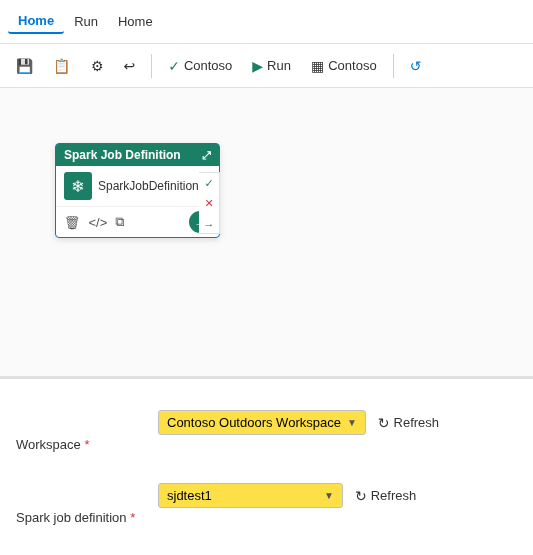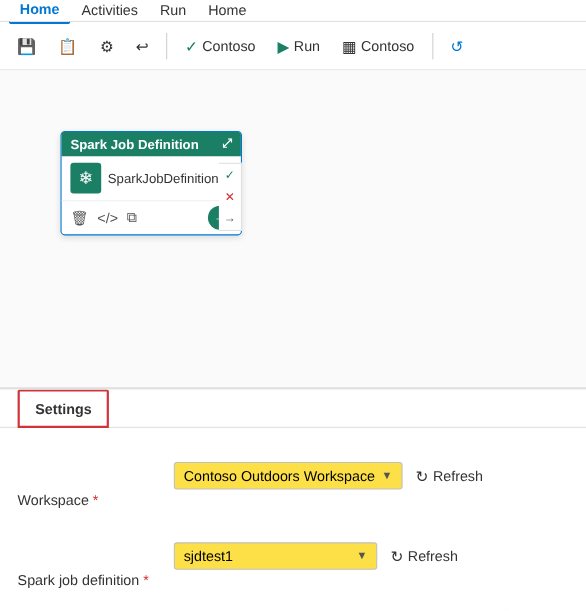--- a/index.html
+++ b/index.html
@@ -4,21 +4,21 @@
   <style>
     * { box-sizing: border-box; margin: 0; padding: 0; }
     body { font-family: 'Segoe UI', Arial, sans-serif; font-size: 13px; background: #fff; width: 533px; height: 555px; overflow: hidden; }
 
     
     .menu-bar {
       display: flex;
       align-items: center;
       border-bottom: 1px solid #e0e0e0;
       padding: 0 8px;
-      height: 20px;
+      height: 44px;
     }
     .menu-item {
       padding: 4px 10px;
       cursor: pointer;
       font-size: 13px;
       color: #333;
       border-radius: 3px;
     }
     .menu-item.active { color: #0078d4; font-weight: 600; border-bottom: 2px solid #0078d4; }
 
@@ -205,21 +205,20 @@
       background: none;
       border: none;
     }
     .refresh-icon { font-size: 14px; }
   </style>
 </head>
 <body>
 
 <div class="menu-bar">
   <div class="menu-item active">Home</div>
-  <div class="menu-item">Activities</div>
   <div class="menu-item">Run</div>
   <div class="menu-item">Home</div>
 </div>
 
 <div class="toolbar">
   <button class="toolbar-btn">
     <span class="icon">💾</span>
   </button>
   <button class="toolbar-btn">
     <span class="icon">📋</span>
@@ -270,21 +269,20 @@
       <span title="Delete">🗑</span>
       <span title="Code">&lt;/&gt;</span>
       <span title="Duplicate">⧉</span>
       <div class="go-btn">→</div>
     </div>
   </div>
 </div>
 
 <div class="bottom-panel">
   <div class="tab-row">
-    <div class="tab active">Settings</div>
   </div>
 
   <div class="settings-panel">
 
     <div class="field-row">
       <div class="field-label">
         <span>Workspace</span>
         <span class="required"> *</span>
       </div>
       <div class="field-select">

